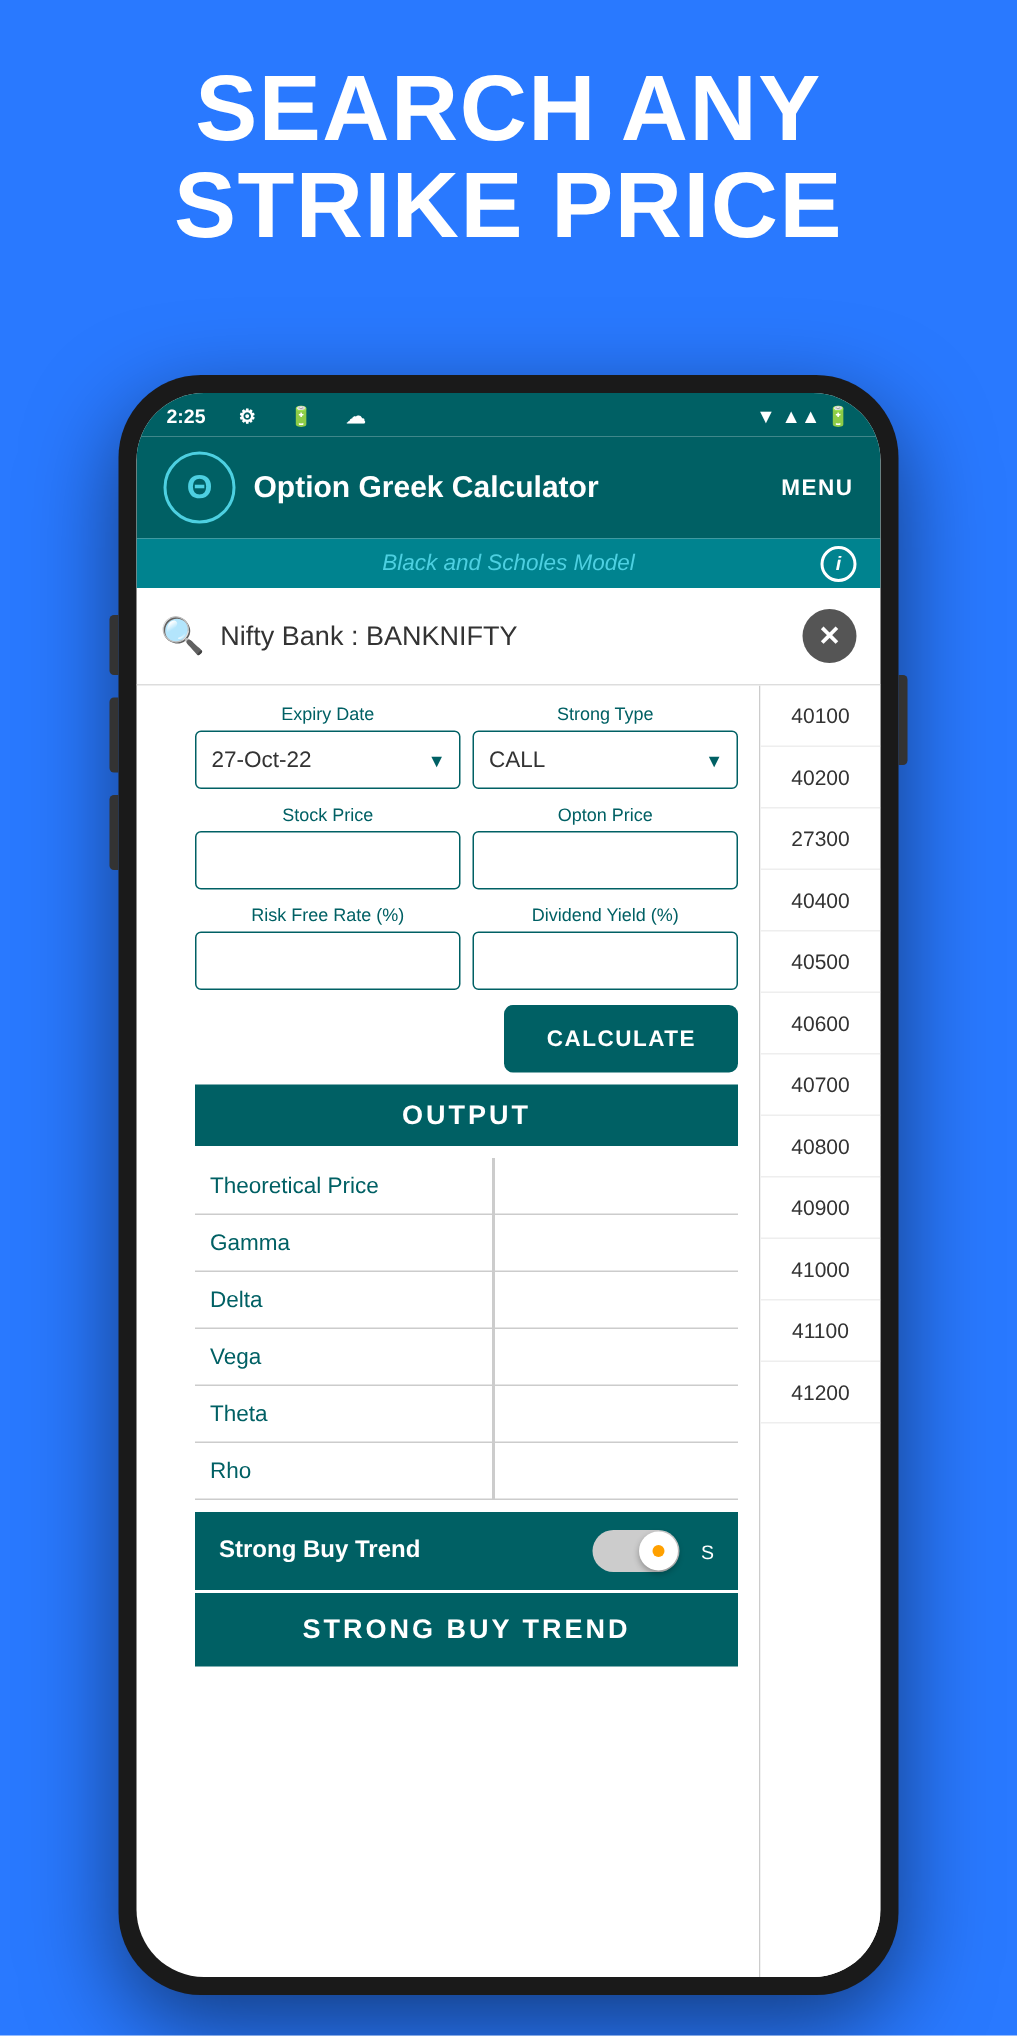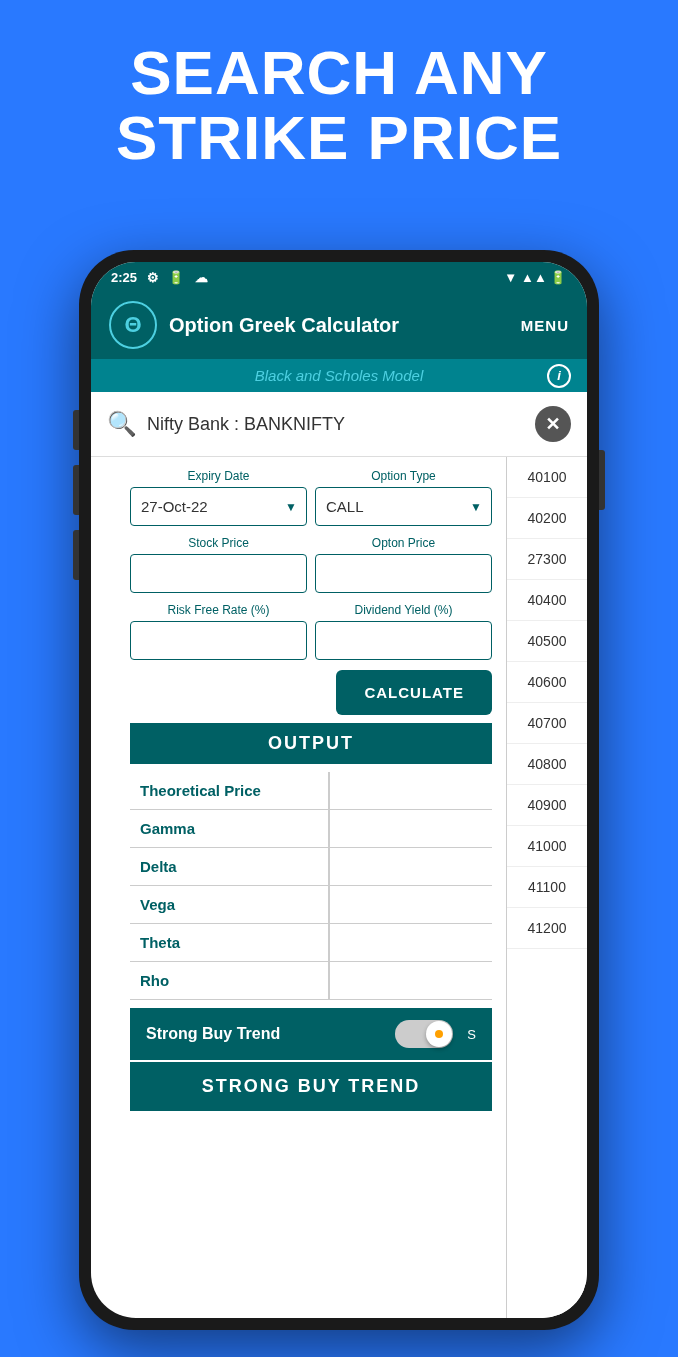--- a/index.html
+++ b/index.html
@@ -59,21 +59,21 @@
       background: #006064;
       display: flex;
       justify-content: space-between;
       align-items: center;
       padding: 8px 20px 6px;
       color: white;
       font-size: 13px;
       font-weight: bold;
       flex-shrink: 0;
     }
-    .status-left { display: flex; align-items: center; gap: 10px; }
+    .status-left { display: flex; align-items: center; gap: 22px; }
     .status-right { display: flex; align-items: center; gap: 4px; }
 
     
     .app-header {
       background: #006064;
       display: flex;
       align-items: center;
       padding: 10px 18px;
       gap: 12px;
       flex-shrink: 0;
@@ -282,21 +282,21 @@
       width: 100%;
       border-collapse: collapse;
     }
     .output-table tr td {
       padding: 10px 10px;
       border-bottom: 1px solid #ccc;
       font-size: 15px;
       color: #006064;
     }
     .output-table tr td:first-child {
-      font-weight: bold;
+      font-weight: normal;
       border-right: 2px solid #ccc;
       width: 55%;
     }
     .output-table tr td:last-child {
       width: 45%;
     }
 
     
     .trend-toggle-bar {
       background: #006064;
@@ -451,21 +451,21 @@
             <div class="form-col">
               <span class="field-label">Expiry Date</span>
               <div class="dropdown-wrapper">
                 <select class="field-input">
                   <option>27-Oct-22</option>
                 </select>
                 <span class="dropdown-arrow">▼</span>
               </div>
             </div>
             <div class="form-col">
-              <span class="field-label">Option Type</span>
+              <span class="field-label">Strong Type</span>
               <div class="dropdown-wrapper">
                 <select class="field-input">
                   <option>CALL</option>
                   <option>PUT</option>
                 </select>
                 <span class="dropdown-arrow">▼</span>
               </div>
             </div>
           </div>
 

